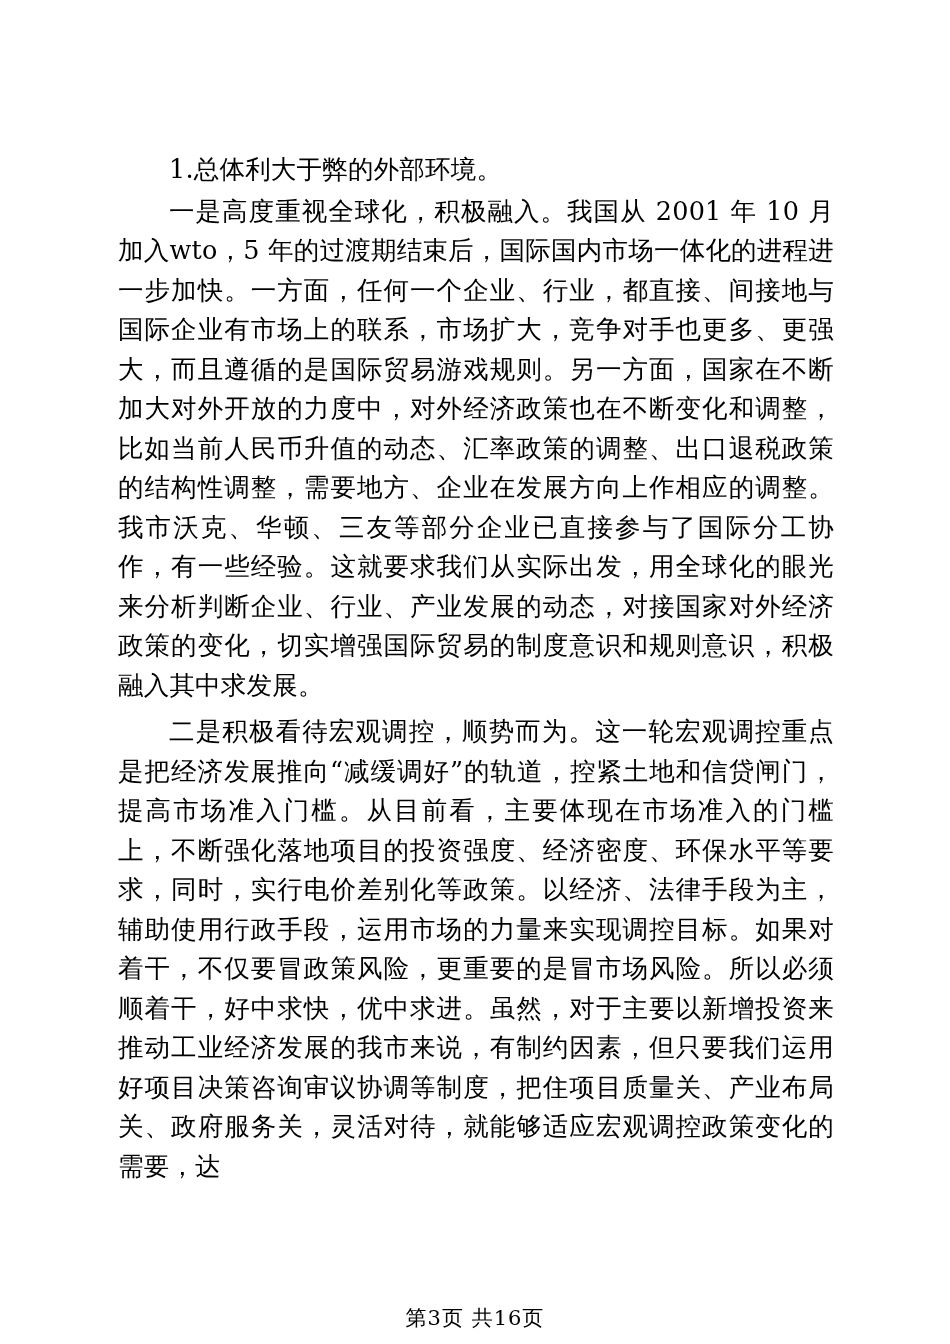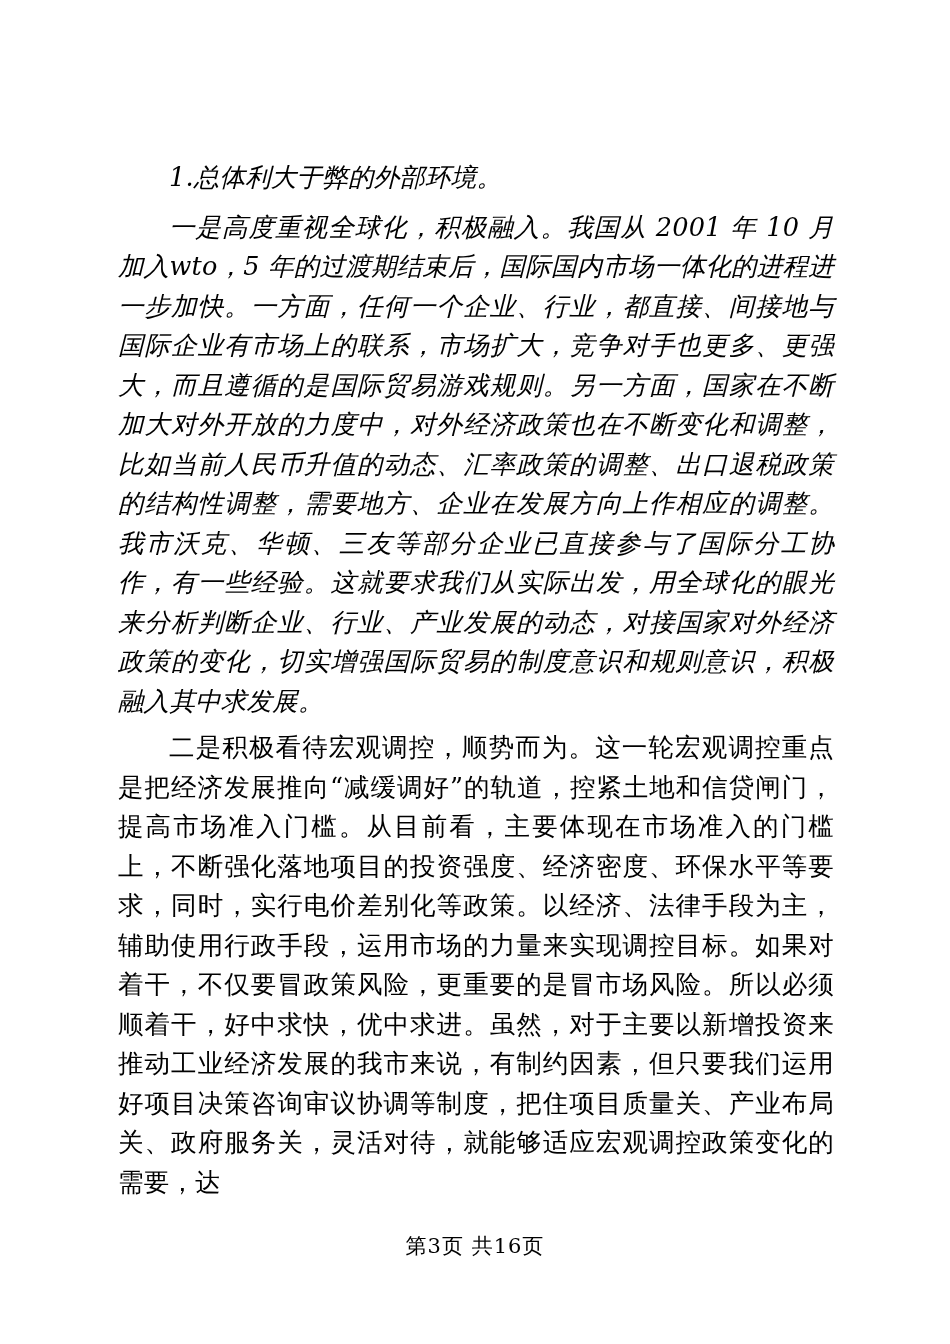--- a/index.html
+++ b/index.html
@@ -35,30 +35,29 @@
     text-align: justify;
     text-justify: inter-ideograph;
     margin: 0 0 0 0;
     letter-spacing: 0.2px;
     font-family: "DejaVu Serif", "Liberation Serif", serif;
   }
   .indent {
     text-indent: 2em;
   }
   .gap-small {
-    margin-top: 10px;
-    font-style: italic;
+    margin-top: 2px;
   }
   .gap-med {
     margin-top: 7px;
   }
   .footer {
     position: absolute;
     left: 0;
-    top: 1232px;
+    top: 1304px;
     width: 950px;
     text-align: center;
     font-size: 21px;
     font-family: "DejaVu Serif", "Liberation Serif", serif;
     letter-spacing: 1px;
   }
   .footer .num {
     font-family: "DejaVu Serif", "Liberation Serif", serif;
   }
 </style>

